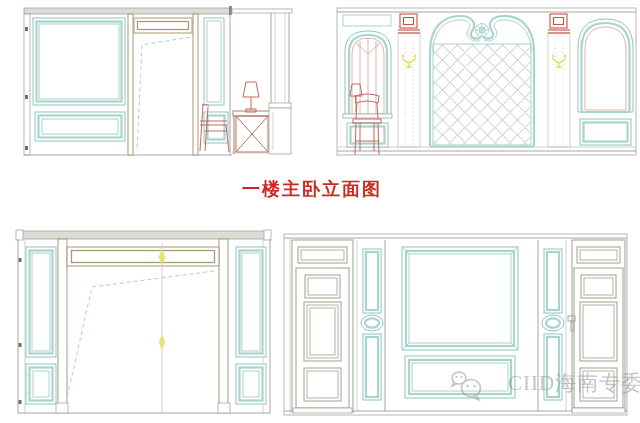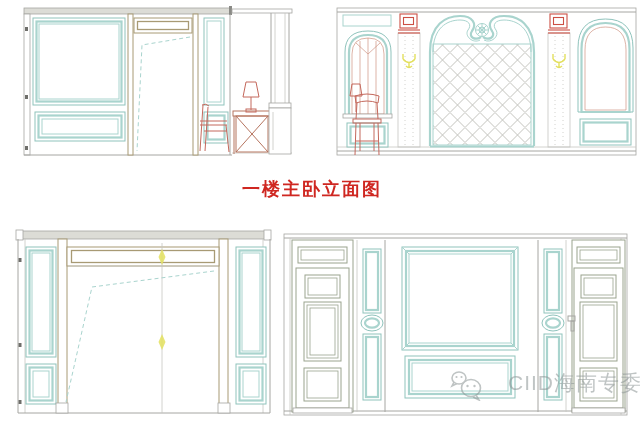--- a/index.html
+++ b/index.html
@@ -4,21 +4,21 @@
 <style>
   :root{
     --teal:#a9d4ce; --teal-dark:#8fc3bc; --tan:#a89a74; --tan2:#b5745f;
     --olive:#9aa38e; --gray:#a6a6a2; --gray-light:#c6c6c2; --gray-dark:#6e6e6a;
     --cornice:#dcdcd6; --floral:#5c615c; --lattice:#c3c3bd; --grid-pink:#e3b8b0;
     --grid-tan:#cfc6ac; --hatch:#dcc3b4; --red:#c4685c; --red-bright:#cc4f44;
     --win-red:#cf9383; --yellow:#e3e05e; --title-red:#cf2721; --watermark-gray:#8b9494;
   }
   html,body{margin:0;padding:0;background:#fff;}
   .page{position:relative;width:640px;height:423px;background:#fff;overflow:hidden;
-        font-family:Liberation Sans, sans-serif;}
+        font-family:Liberation Serif, serif;}
   .page svg.drawing{position:absolute;left:0;top:0;}
   .title{position:absolute;left:242px;top:179px;width:160px;
          font-size:18px;font-weight:bold;letter-spacing:2px;line-height:21px;
          color:var(--title-red);white-space:nowrap;}
   .watermark{position:absolute;left:449px;top:369px;display:flex;align-items:flex-start;
              gap:23px;opacity:.55;color:var(--watermark-gray);}
   .watermark .wm-text{font-size:21px;letter-spacing:1px;white-space:nowrap;}
   
   .tealf{stroke:var(--teal-dark);stroke-width:1;fill:#fff;}
   .tealb{stroke:var(--teal);stroke-width:2.2;fill:none;}

